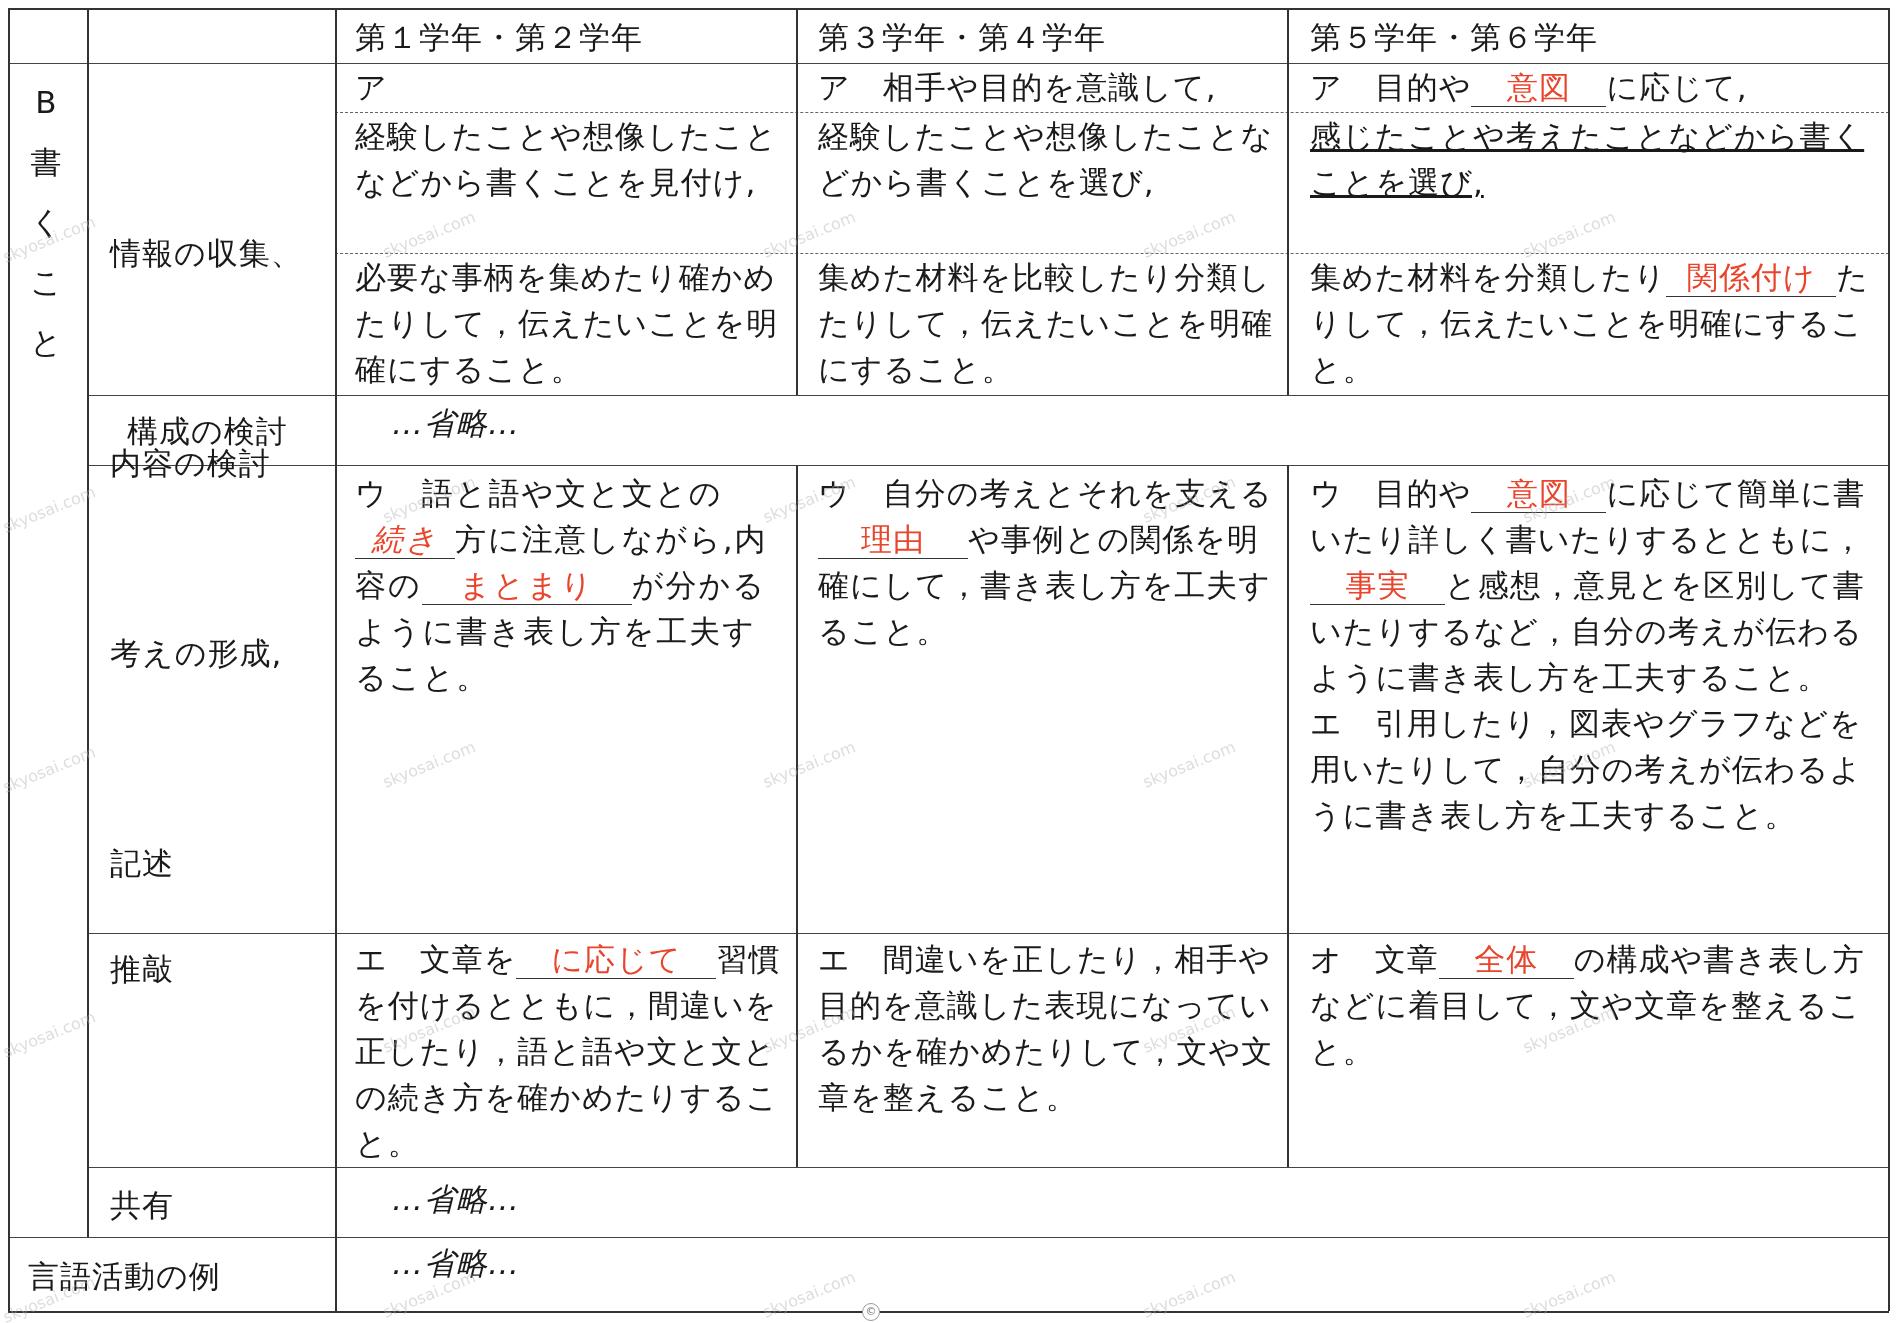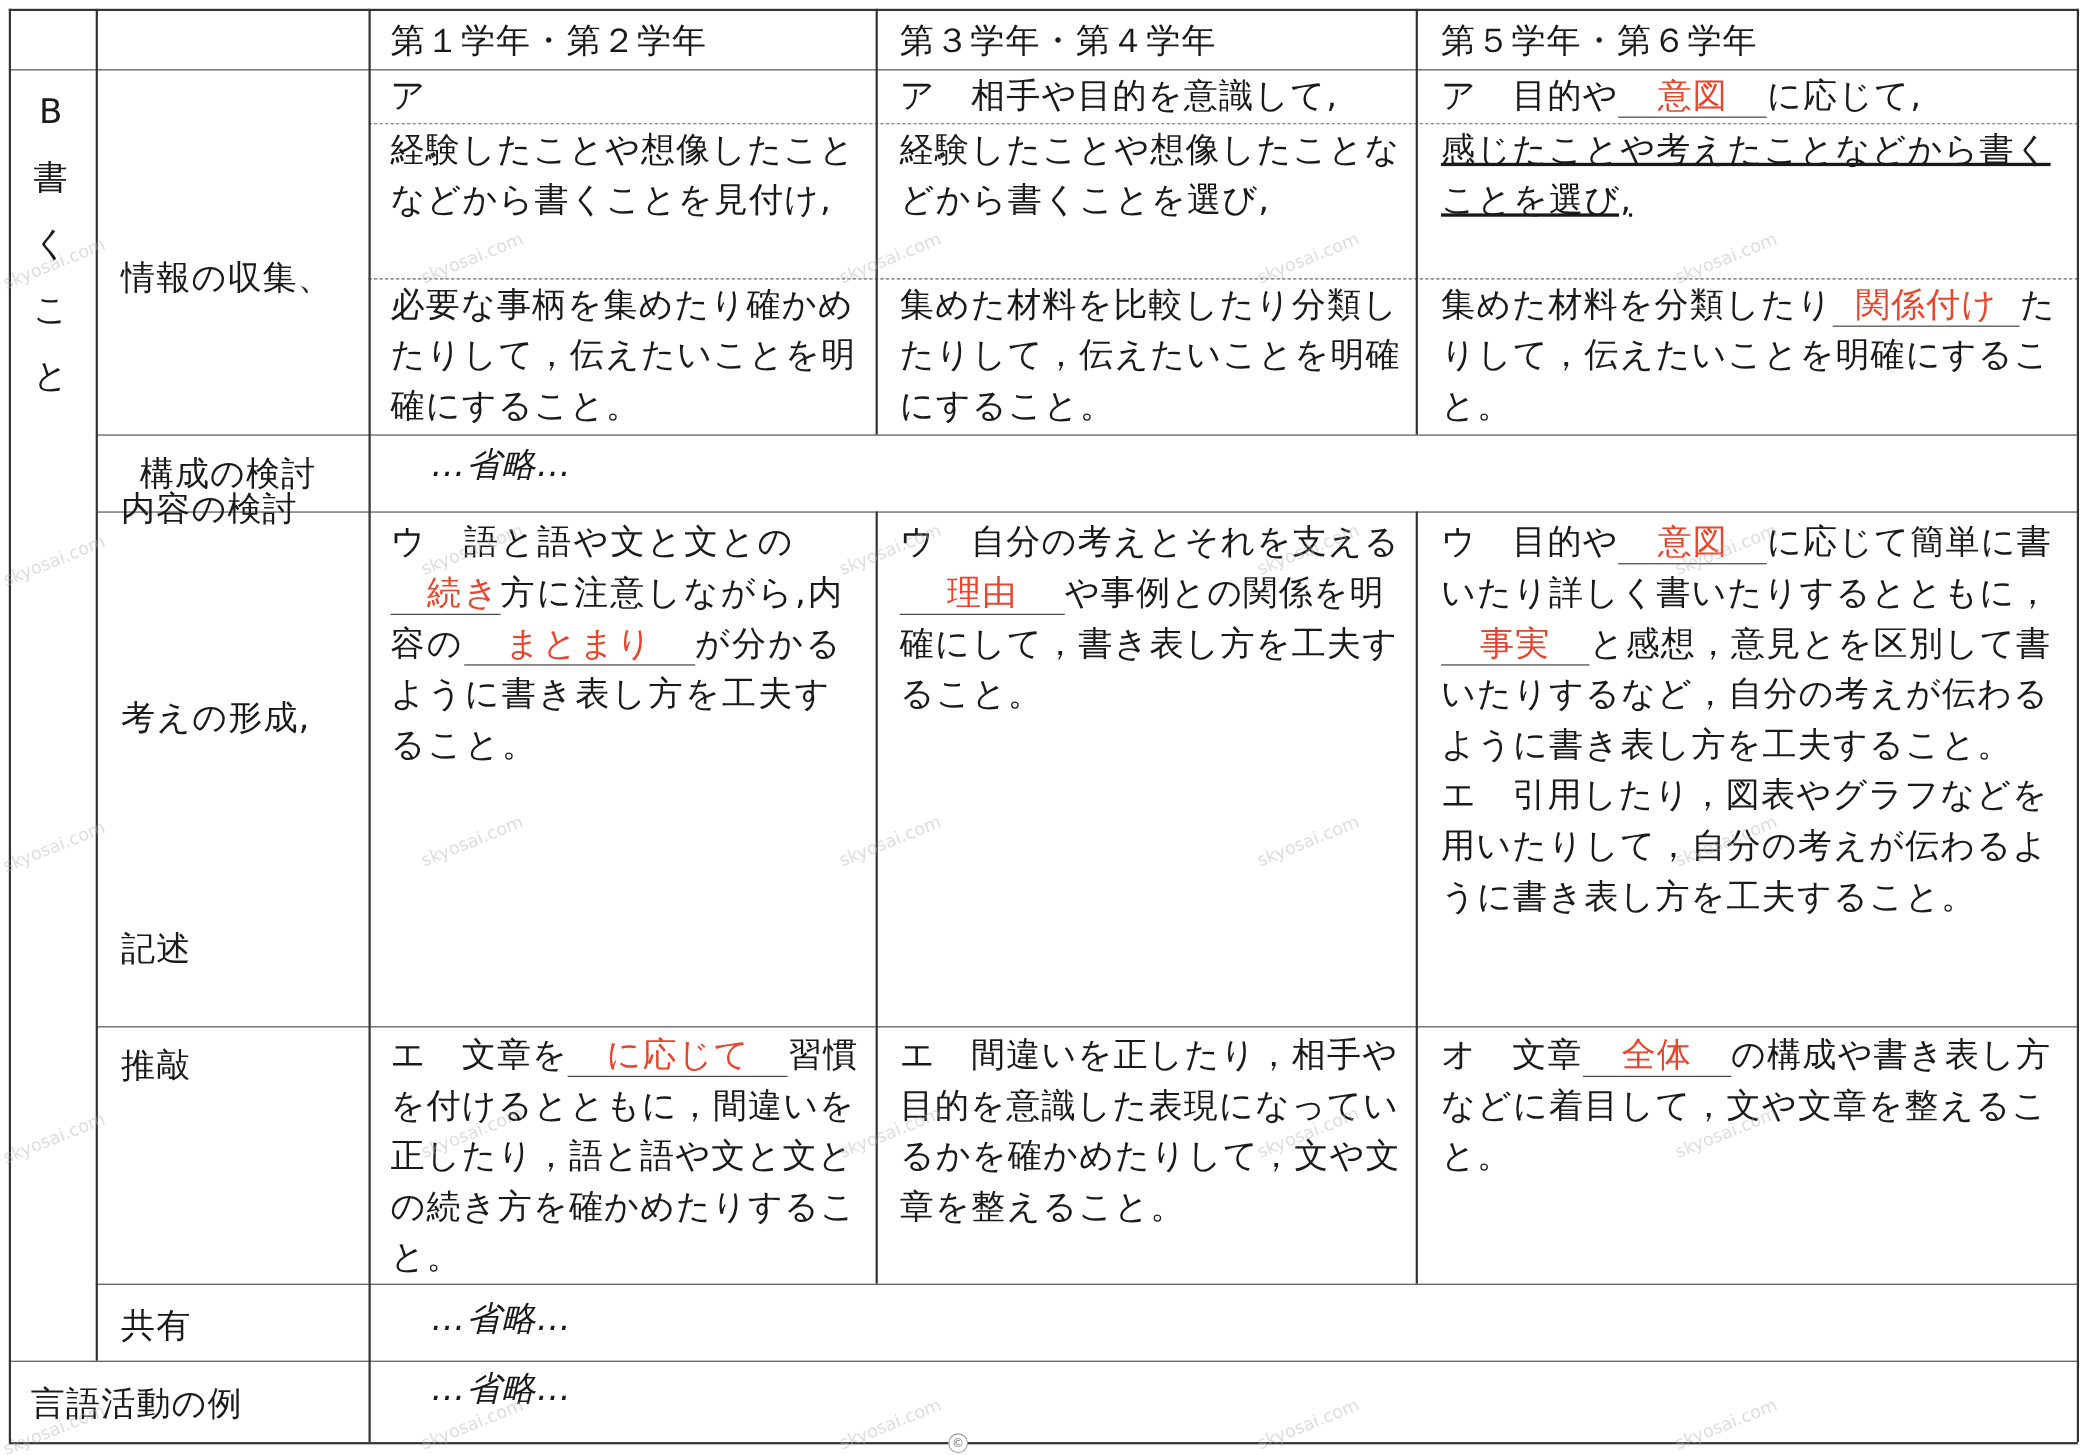--- a/index.html
+++ b/index.html
@@ -74,21 +74,21 @@
   <div class="cell" style="left:1310px; top:254px; width:570px;"><span>集めた材料を分類したり</span><span class="blank" style="width:170px;"><span class="red">関係付け</span></span><span>たりして，伝えたいことを明確にすること。</span></div>
 
   <div class="cell" style="left:110px; top:408px;margin-left:17px;">構成の検討</div>
   <div class="cell omit" style="left:392px; top:400px;">…省略…</div>
 
   <div class="cell" style="left:110px; top:478px; line-height:70px;">
     <div>考えの形成,</div>
     <div>記述</div>
   </div>
 
-  <div class="cell" style="left:355px; top:470px; width:430px; letter-spacing:2px;"><span>ウ　語と語や文と文との</span><span class="blank" style="width:100px; text-align:right;"><span class="red">続き</span></span><span>方に注意しながら,内容の</span><span class="blank" style="width:210px;"><span class="red">まとまり</span></span><span>が分かるように書き表し方を工夫すること。</span></div>
+  <div class="cell" style="left:355px; top:470px; width:430px; letter-spacing:2px;"><span>ウ　語と語や文と文との</span><span class="blank" style="width:100px; text-align:center;font-style:italic;"><span class="red">続き</span></span><span>方に注意しながら,内容の</span><span class="blank" style="width:210px;"><span class="red">まとまり</span></span><span>が分かるように書き表し方を工夫すること。</span></div>
 
   <div class="cell" style="left:818px; top:470px; width:460px;"><span>ウ　自分の考えとそれを支える</span><span class="blank" style="width:150px;"><span class="red">理由</span></span><span>や事例との関係を明確にして，書き表し方を工夫すること。</span></div>
 
   <div class="cell" style="left:1310px; top:470px; width:570px;"><span>ウ　目的や</span><span class="blank" style="width:135px;"><span class="red">意図</span></span><span>に応じて簡単に書いたり詳しく書いたりするとともに，</span><span class="blank" style="width:135px;"><span class="red">事実</span></span><span>と感想，意見とを区別して書いたりするなど，自分の考えが伝わるように書き表し方を工夫すること。</span><br><span>エ　引用したり，図表やグラフなどを用いたりして，自分の考えが伝わるように書き表し方を工夫すること。</span></div>
 
   <div class="cell" style="left:110px; top:946px;">推敲</div>
 
   <div class="cell" style="left:355px; top:936px; width:430px;"><span>エ　文章を</span><span class="blank" style="width:200px;"><span class="red">に応じて</span></span><span>習慣を付けるとともに，間違いを正したり，語と語や文と文との続き方を確かめたりすること。</span></div>
 
   <div class="cell" style="left:818px; top:936px; width:460px;">エ　間違いを正したり，相手や目的を意識した表現になっているかを確かめたりして，文や文章を整えること。</div>

